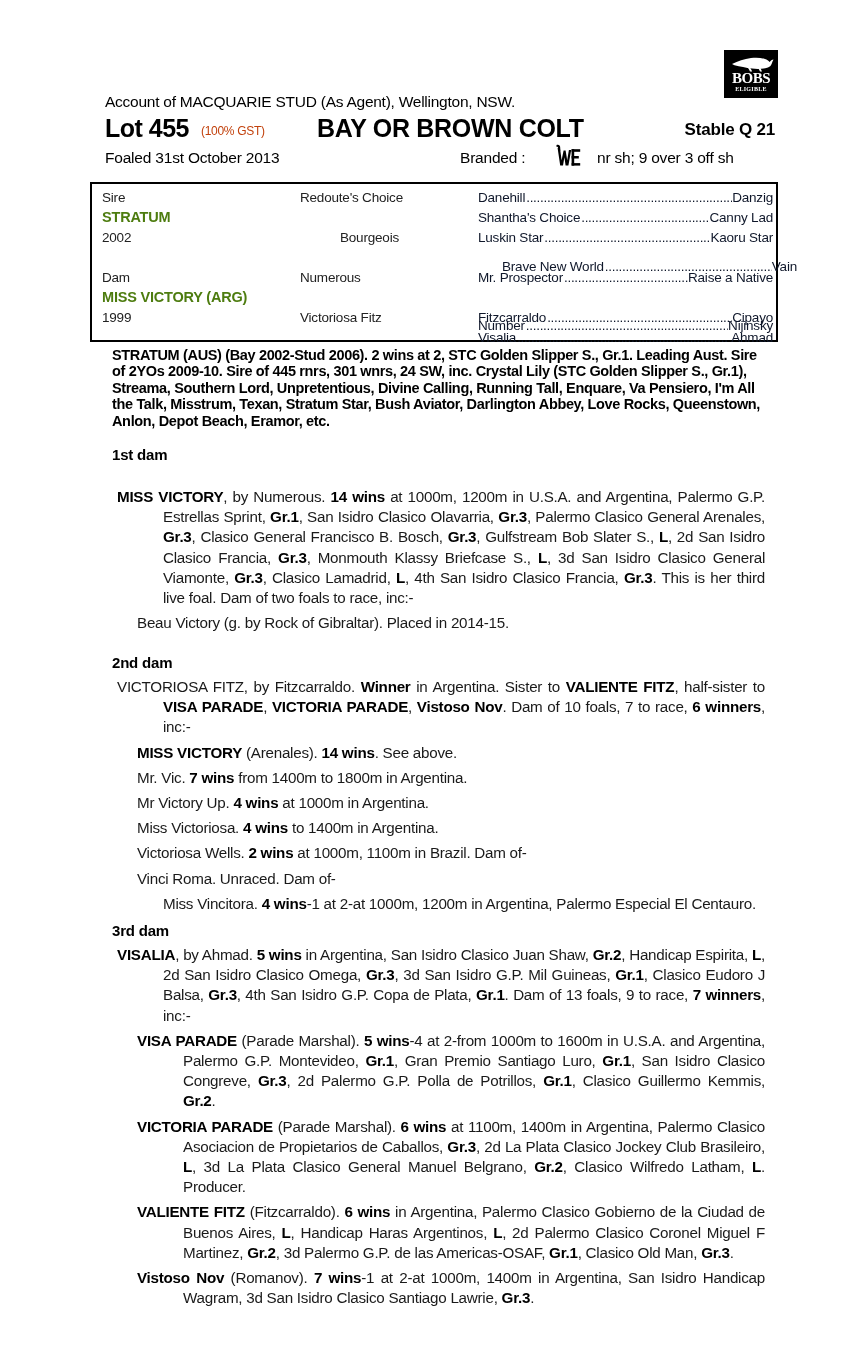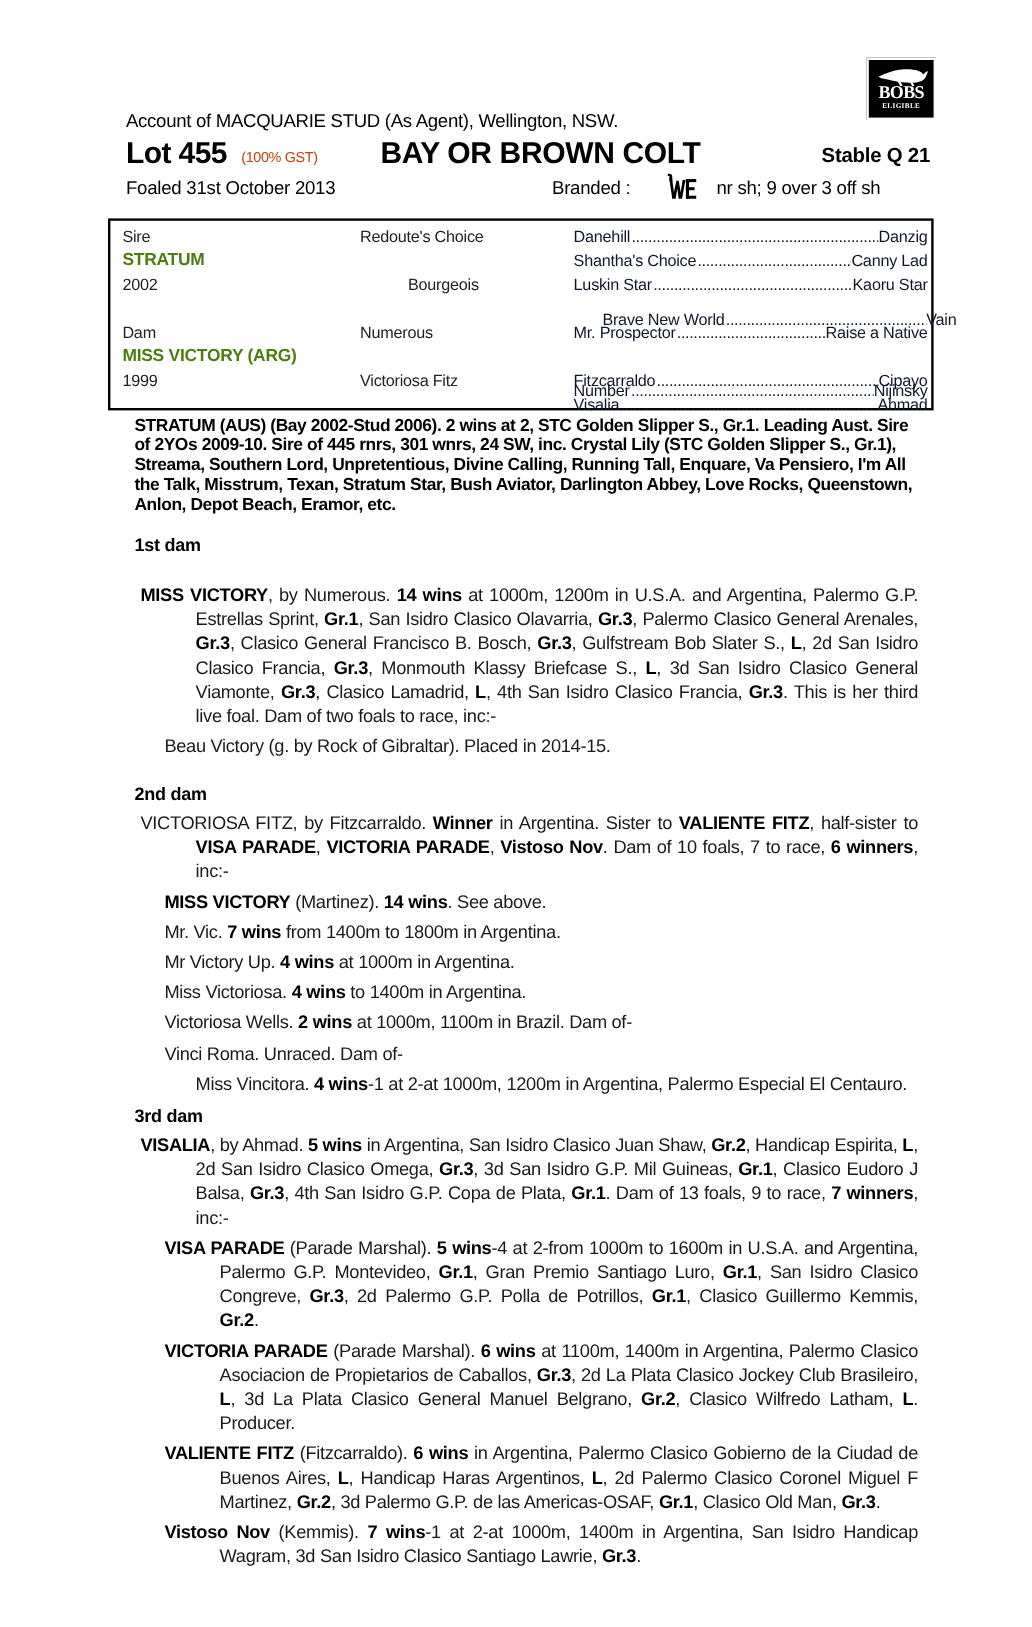--- a/index.html
+++ b/index.html
@@ -345,31 +345,31 @@
 
   <div class="dam-head" style="top:446px;">1st dam</div>
   <div class="dam-block" style="top:482px;">
       <p class="p hang1"><b>MISS VICTORY</b><span>, by Numerous. </span><b>14 wins</b><span> at 1000m, 1200m in U.S.A. and Argentina, Palermo G.P. Estrellas Sprint, </span><b>Gr.1</b><span>, San Isidro Clasico Olavarria, </span><b>Gr.3</b><span>, Palermo Clasico General Arenales, </span><b>Gr.3</b><span>, Clasico General Francisco B. Bosch, </span><b>Gr.3</b><span>, Gulfstream Bob Slater S., </span><b>L</b><span>, 2d San Isidro Clasico Francia, </span><b>Gr.3</b><span>, Monmouth Klassy Briefcase S., </span><b>L</b><span>, 3d San Isidro Clasico General Viamonte, </span><b>Gr.3</b><span>, Clasico Lamadrid, </span><b>L</b><span>, 4th San Isidro Clasico Francia, </span><b>Gr.3</b><span>. This is her third live foal. Dam of two foals to race, inc:-</span></p>
       <p class="p lvl1 nojust"><span>Beau Victory (g. by Rock of Gibraltar). Placed in 2014-15.</span></p>
     </div>
 
   <div class="dam-head" style="top:654px;">2nd dam</div>
   <div class="dam-block" style="top:672px;">
       <p class="p hang1"><span>VICTORIOSA FITZ, by Fitzcarraldo. </span><b>Winner</b><span> in Argentina. Sister to </span><b>VALIENTE FITZ</b><span>, half-sister to </span><b>VISA PARADE</b><span>, </span><b>VICTORIA PARADE</b><span>, </span><b>Vistoso Nov</b><span>. Dam of 10 foals, 7 to race, </span><b>6 winners</b><span>, inc:-</span></p>
-      <p class="p lvl1 nojust"><b>MISS VICTORY</b><span> (Martinez). </span><b>14 wins</b><span>. See above.</span></p>
+      <p class="p lvl1 nojust"><b>MISS VICTORY</b><span> (Arenales). </span><b>14 wins</b><span>. See above.</span></p>
       <p class="p lvl1 nojust"><span>Mr. Vic. </span><b>7 wins</b><span> from 1400m to 1800m in Argentina.</span></p>
       <p class="p lvl1 nojust"><span>Mr Victory Up. </span><b>4 wins</b><span> at 1000m in Argentina.</span></p>
       <p class="p lvl1 nojust"><span>Miss Victoriosa. </span><b>4 wins</b><span> to 1400m in Argentina.</span></p>
       <p class="p lvl1 nojust"><span>Victoriosa Wells. </span><b>2 wins</b><span> at 1000m, 1100m in Brazil. Dam of-</span></p>
       <p class="p lvl1 nojust"><span>Vinci Roma. Unraced. Dam of-</span></p>
       <p class="p lvl2h"><span>Miss Vincitora. </span><b>4 wins</b><span>-1 at 2-at 1000m, 1200m in Argentina, Palermo Especial El Centauro.</span></p>
     </div>
 
   <div class="dam-head" style="top:922px;">3rd dam</div>
   <div class="dam-block" style="top:940px;">
       <p class="p hang1"><b>VISALIA</b><span>, by Ahmad. </span><b>5 wins</b><span> in Argentina, San Isidro Clasico Juan Shaw, </span><b>Gr.2</b><span>, Handicap Espirita, </span><b>L</b><span>, 2d San Isidro Clasico Omega, </span><b>Gr.3</b><span>, 3d San Isidro G.P. Mil Guineas, </span><b>Gr.1</b><span>, Clasico Eudoro J Balsa, </span><b>Gr.3</b><span>, 4th San Isidro G.P. Copa de Plata, </span><b>Gr.1</b><span>. Dam of 13 foals, 9 to race, </span><b>7 winners</b><span>, inc:-</span></p>
       <p class="p lvl1h"><b>VISA PARADE</b><span> (Parade Marshal). </span><b>5 wins</b><span>-4 at 2-from 1000m to 1600m in U.S.A. and Argentina, Palermo G.P. Montevideo, </span><b>Gr.1</b><span>, Gran Premio Santiago Luro, </span><b>Gr.1</b><span>, San Isidro Clasico Congreve, </span><b>Gr.3</b><span>, 2d Palermo G.P. Polla de Potrillos, </span><b>Gr.1</b><span>, Clasico Guillermo Kemmis, </span><b>Gr.2</b><span>.</span></p>
       <p class="p lvl1h"><b>VICTORIA PARADE</b><span> (Parade Marshal). </span><b>6 wins</b><span> at 1100m, 1400m in Argentina, Palermo Clasico Asociacion de Propietarios de Caballos, </span><b>Gr.3</b><span>, 2d La Plata Clasico Jockey Club Brasileiro, </span><b>L</b><span>, 3d La Plata Clasico General Manuel Belgrano, </span><b>Gr.2</b><span>, Clasico Wilfredo Latham, </span><b>L</b><span>. Producer.</span></p>
       <p class="p lvl1h"><b>VALIENTE FITZ</b><span> (Fitzcarraldo). </span><b>6 wins</b><span> in Argentina, Palermo Clasico Gobierno de la Ciudad de Buenos Aires, </span><b>L</b><span>, Handicap Haras Argentinos, </span><b>L</b><span>, 2d Palermo Clasico Coronel Miguel F Martinez, </span><b>Gr.2</b><span>, 3d Palermo G.P. de las Americas-OSAF, </span><b>Gr.1</b><span>, Clasico Old Man, </span><b>Gr.3</b><span>.</span></p>
-      <p class="p lvl1h"><b>Vistoso Nov</b><span> (Kemmis). </span><b>7 wins</b><span>-1 at 2-at 1000m, 1400m in Argentina, San Isidro Handicap Wagram, 3d San Isidro Clasico Santiago Lawrie, </span><b>Gr.3</b><span>.</span></p>
+      <p class="p lvl1h"><b>Vistoso Nov</b><span> (Romanov). </span><b>7 wins</b><span>-1 at 2-at 1000m, 1400m in Argentina, San Isidro Handicap Wagram, 3d San Isidro Clasico Santiago Lawrie, </span><b>Gr.3</b><span>.</span></p>
     </div>
 
 </div>
 
 </body></html>

